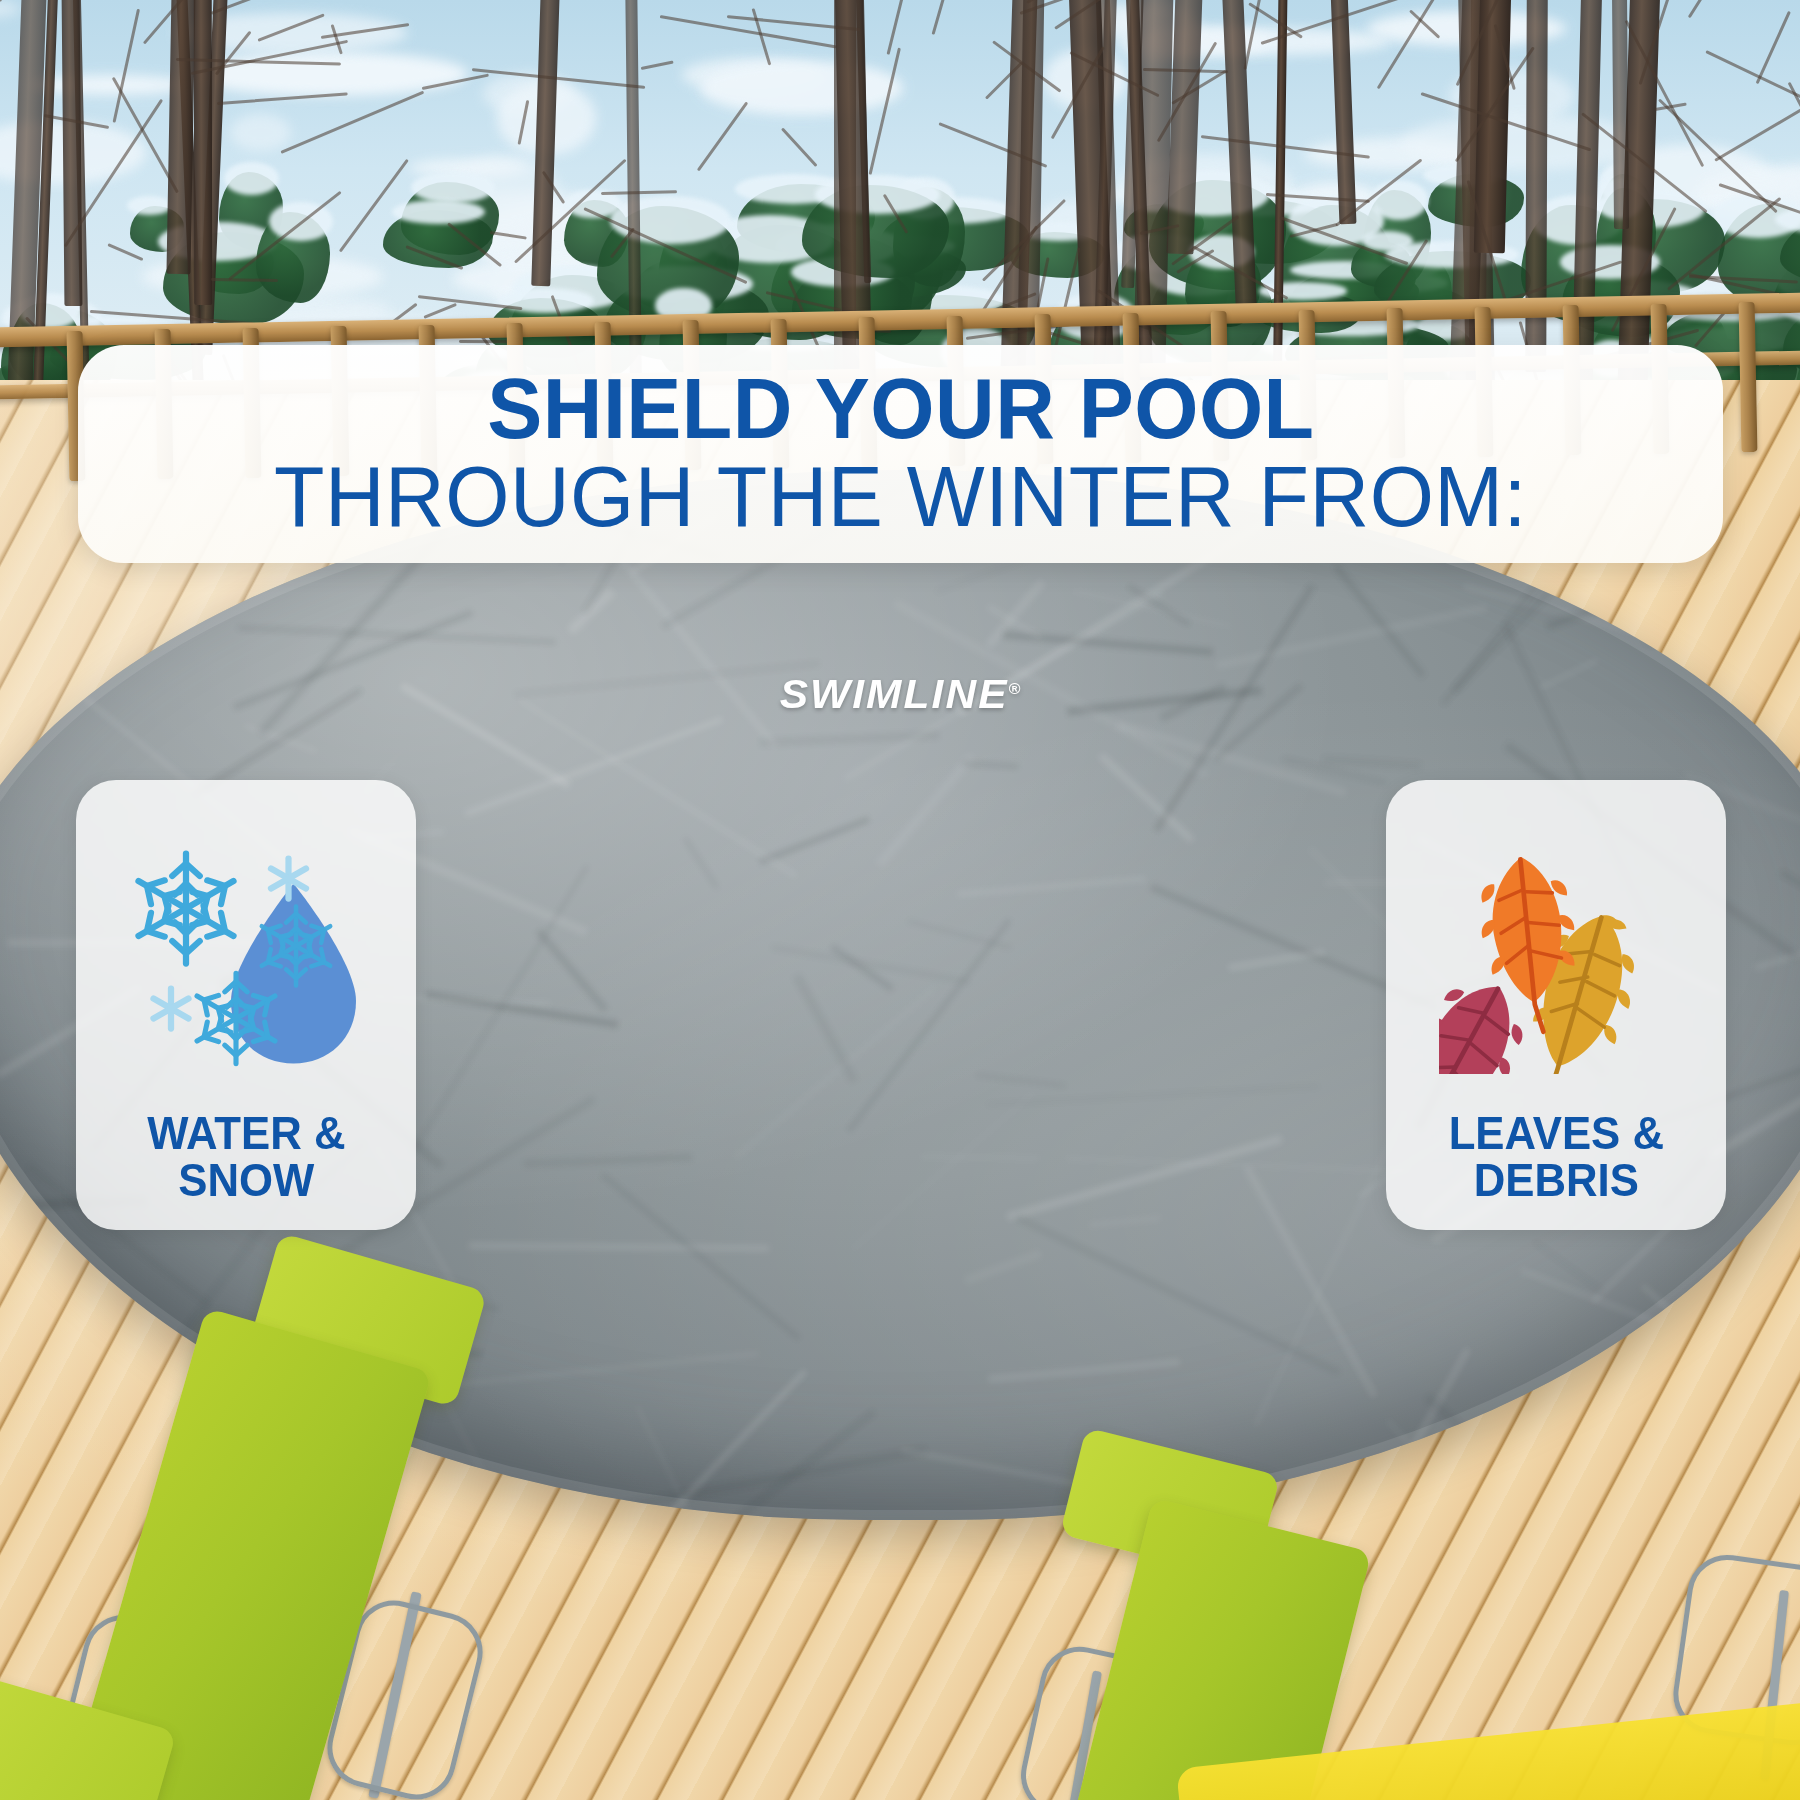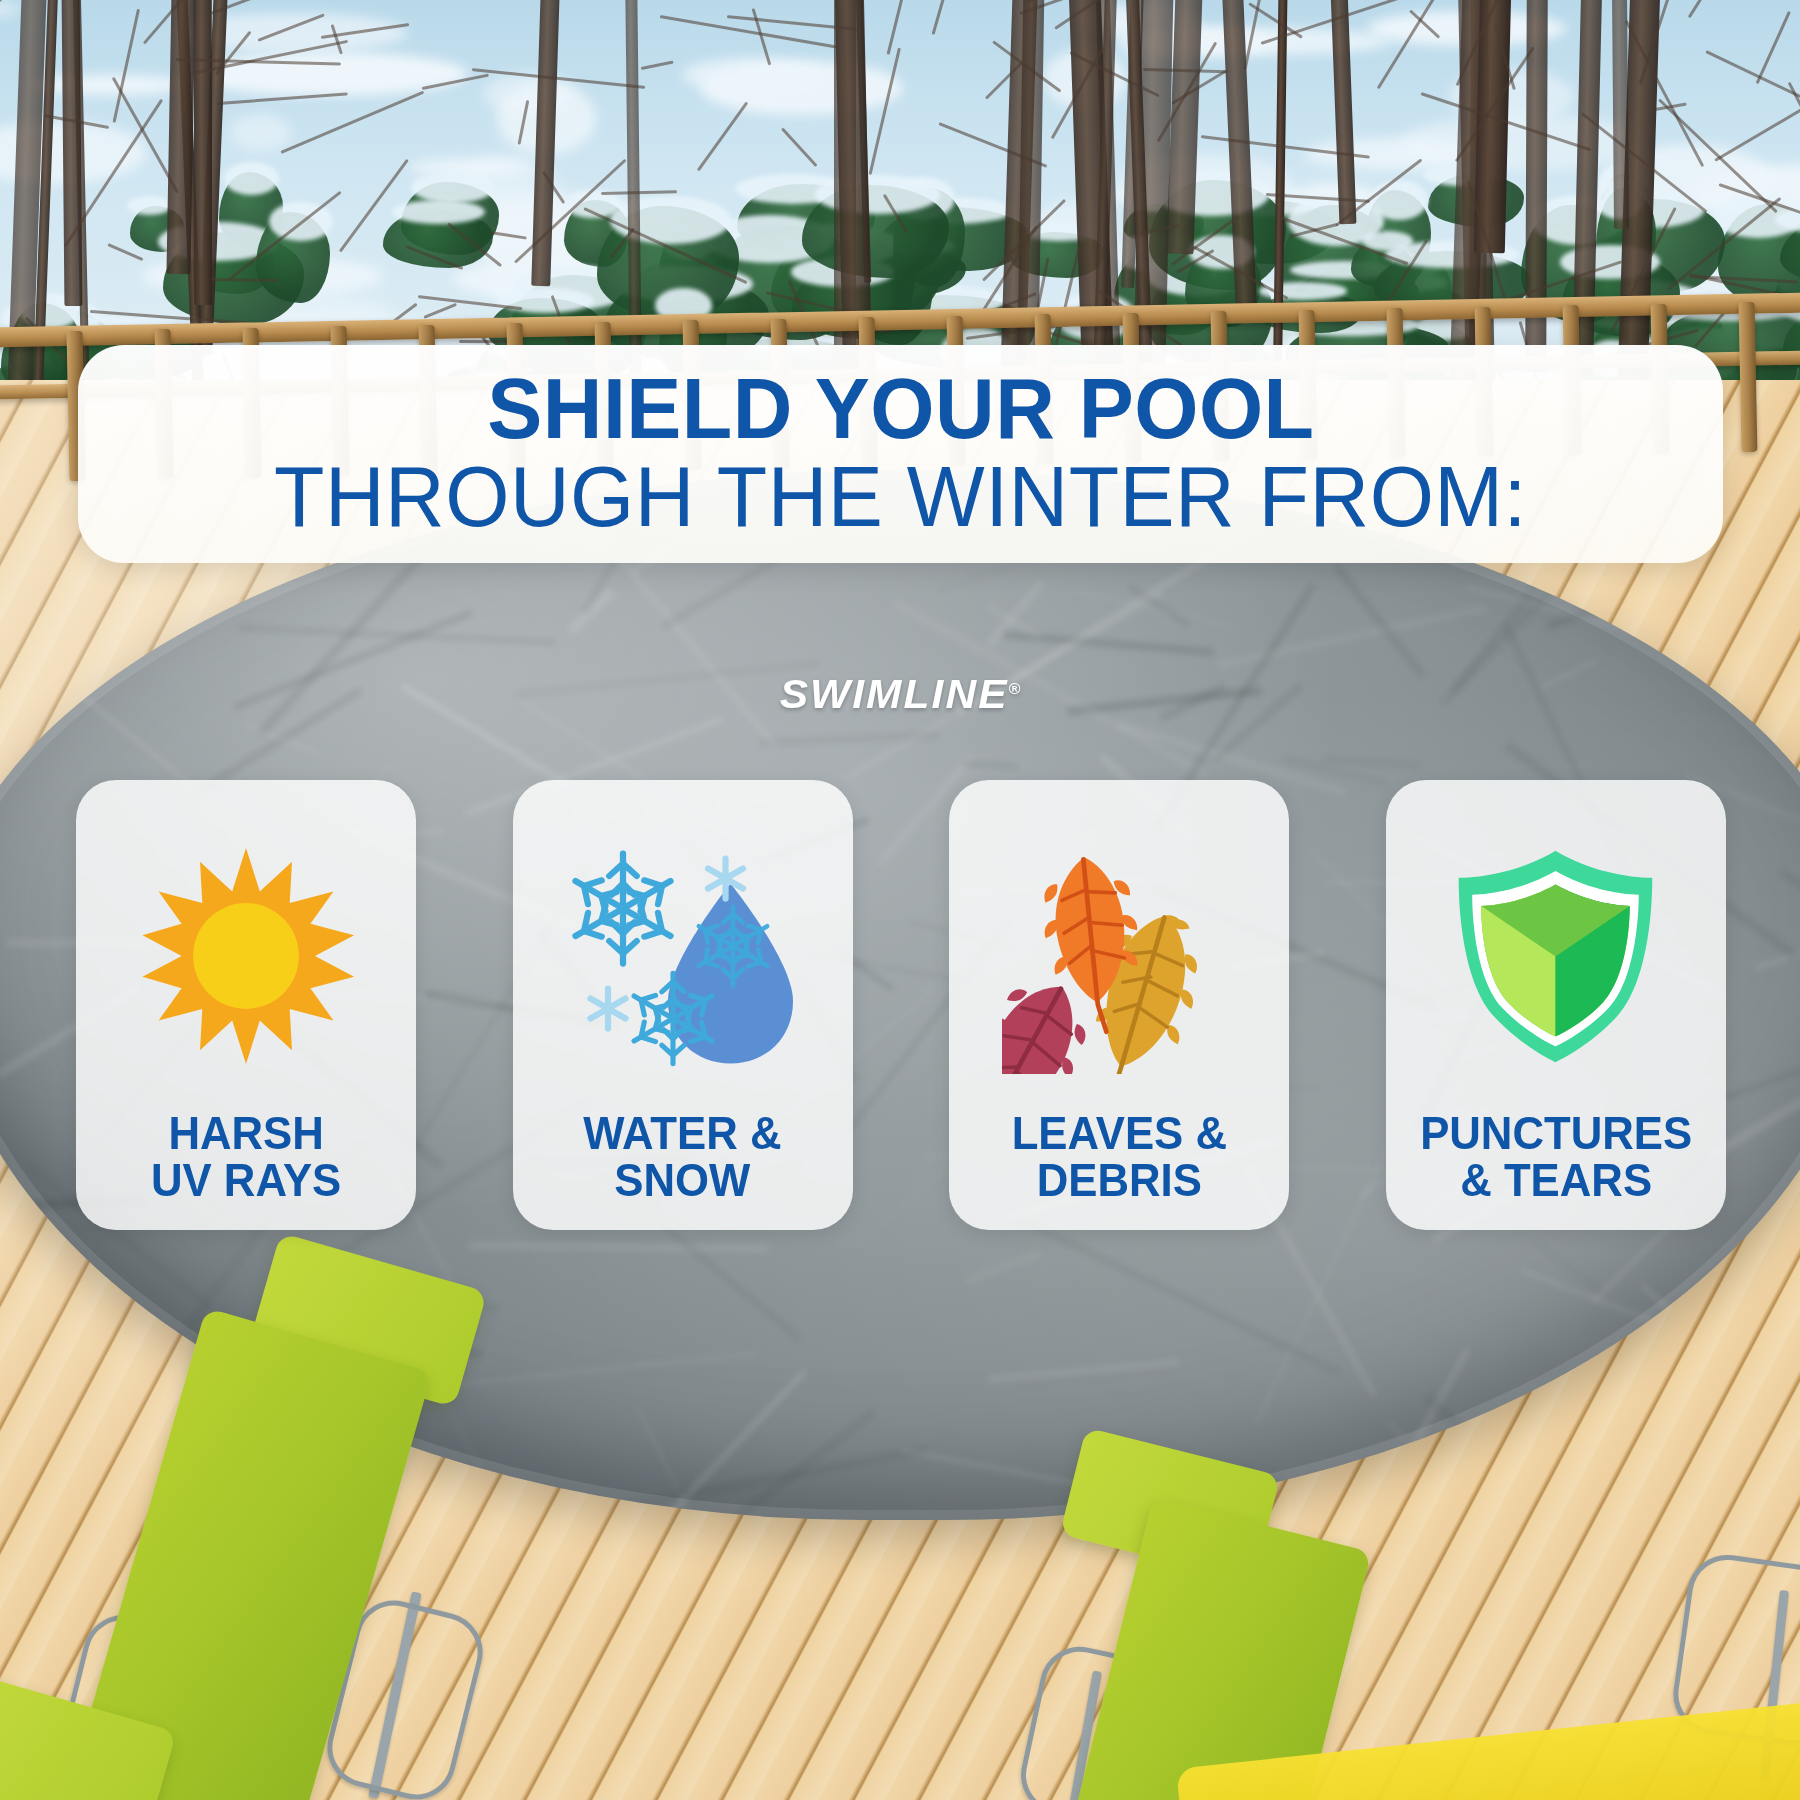--- a/index.html
+++ b/index.html
@@ -769,37 +769,20 @@
 
   <div class="yellowtowel"></div>
 
   <div class="banner">
     <div class="hl1">SHIELD YOUR POOL</div>
     <div class="hl2">THROUGH THE WINTER FROM:</div>
   </div>
 
   <div class="cards">
 
-    <div class="card">
-      <div class="icon">
-        <svg viewBox="0 0 200 200" width="230" height="230" aria-hidden="true">
-          <g>
-            <path d="M100 6 L112 44 L140 18 L138 54 L176 44 L156 72 L194 82 L160 100
-                     L194 118 L156 128 L176 156 L138 146 L140 182 L112 156 L100 194
-                     L88 156 L60 182 L62 146 L24 156 L44 128 L10 118 L44 100
-                     L10 82 L44 72 L24 44 L62 54 L60 18 L88 44 Z" fill="#f6a81c"></path>
-            <circle cx="100" cy="100" r="46" fill="#f8cf18"></circle>
-          </g>
-        </svg>
-      </div>
-      <div class="label">
-        <span>HARSH</span>
-        <span class="l2">UV RAYS</span>
-      </div>
-    </div>
 
     <div class="card">
       <div class="icon">
         <svg viewBox="0 0 200 200" width="250" height="250" aria-hidden="true">
           <defs>
             <g id="flake" stroke-linecap="round" fill="none" stroke-width="5">
               <line x1="0" y1="-44" x2="0" y2="44"></line>
               <line x1="-38" y1="-22" x2="38" y2="22"></line>
               <line x1="-38" y1="22" x2="38" y2="-22"></line>
               <g>
@@ -886,42 +869,16 @@
             <path d="M33 28 L12 34 M33 54 L10 62 M33 80 L12 92 M36 30 L60 34 M36 56 L64 62 M35 84 L62 94" stroke="#8e2c42" stroke-width="3" fill="none" stroke-linecap="round"></path>
           </g>
         </svg>
       </div>
       <div class="label">
         <span>LEAVES &amp;</span>
         <span class="l2">DEBRIS</span>
       </div>
     </div>
 
-    <div class="card">
-      <div class="icon">
-        <svg viewBox="0 0 200 200" width="225" height="225" aria-hidden="true">
-
-          <path d="M100 6 C70 24 36 30 14 30 C14 30 12 118 46 154 C70 180 100 194 100 194
-                   C100 194 130 180 154 154 C188 118 186 30 186 30 C164 30 130 24 100 6 Z" fill="#3ed89b"></path>
-
-          <path d="M100 24 C74 39 44 45 26 45 C26 45 25 116 53 146 C74 168 100 180 100 180
-                   C100 180 126 168 147 146 C175 116 174 45 174 45 C156 45 126 39 100 24 Z" fill="#ffffff"></path>
-
-          <path d="M100 36 C77 49 50 55 34 55 C34 55 33 114 58 141 C77 161 100 171 100 171
-                   C100 171 123 161 142 141 C167 114 166 55 166 55 C150 55 123 49 100 36 Z" fill="#6cc644"></path>
-
-          <path d="M100 36 C77 49 50 55 34 55 C34 55 33 114 58 141 C77 161 100 171 100 171 L100 100 Z" fill="#b4e85a"></path>
-
-          <path d="M100 100 L100 171 C100 171 123 161 142 141 C167 114 166 55 166 55
-                   C150 55 123 49 100 36 Z" fill="#1db954"></path>
-
-          <path d="M100 36 C77 49 50 55 34 55 L100 100 L166 55 C150 55 123 49 100 36 Z" fill="#6cc644"></path>
-        </svg>
-      </div>
-      <div class="label">
-        <span>PUNCTURES</span>
-        <span class="l2">&amp; TEARS</span>
-      </div>
-    </div>
 
   </div>
 
 </div>
 
 </body></html>

